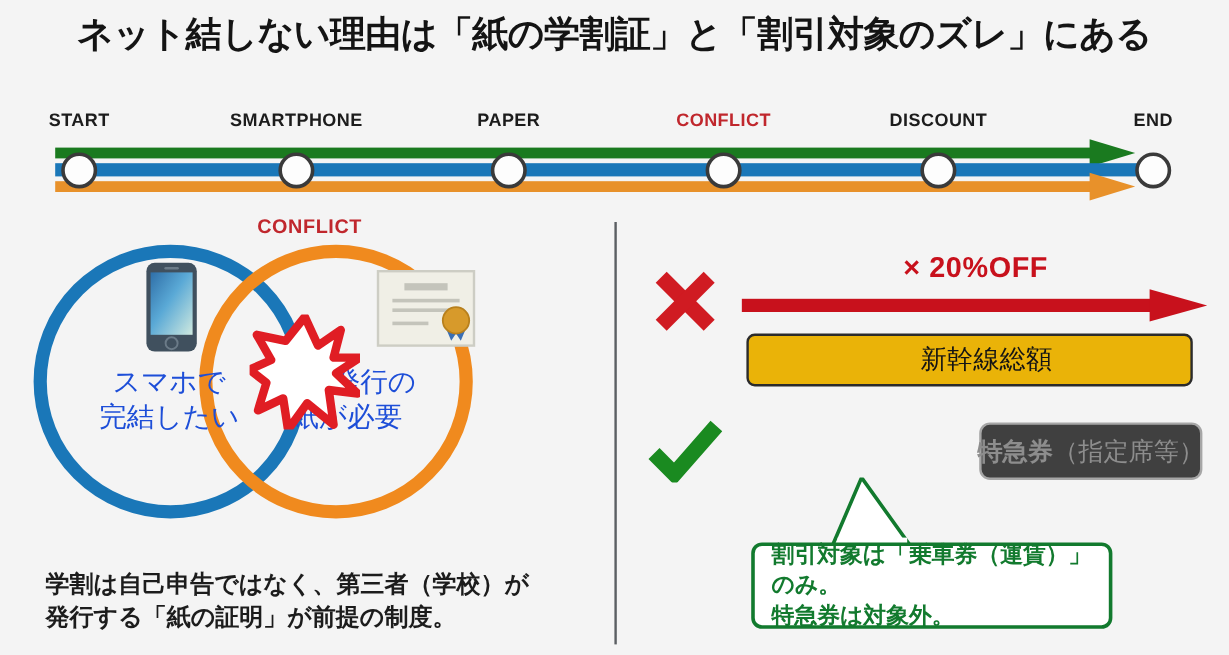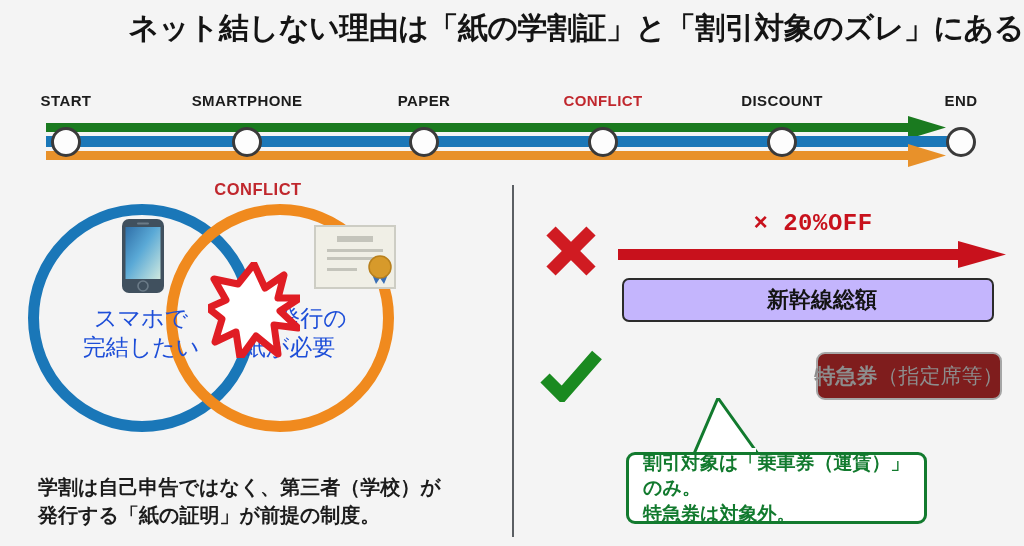--- a/index.html
+++ b/index.html
@@ -9,21 +9,21 @@
     font-family:"Liberation Sans","DejaVu Sans",sans-serif;
     overflow:hidden;
     position:relative;
     color:#1a1a1a;
   }
   #stage{position:absolute;left:0;top:0;width:1024px;height:546px;}
 
   
   #title{
     position:absolute;left:0;top:8px;width:1024px;
-    text-align:right;
+    text-align:center;
     font-size:30px;font-weight:bold;letter-spacing:-0.5px;
     color:#141414;
     white-space:nowrap;
   }
 
   
   #timeline{position:absolute;left:0;top:92px;width:1024px;height:80px;}
   .tl-label{
     position:absolute;top:0;
     font-size:15px;font-weight:bold;letter-spacing:0.4px;
@@ -87,42 +87,41 @@
   #right{position:absolute;left:512px;top:182px;width:512px;height:364px;}
 
   #mark-x{position:absolute;left:32px;top:42px;width:54px;height:54px;}
   #mark-check{position:absolute;left:28px;top:168px;width:62px;height:52px;}
 
   #offArrowWrap{position:absolute;left:106px;top:28px;width:390px;height:60px;}
   #off-label{
     position:absolute;left:0;top:0;width:390px;text-align:center;
     font-size:24px;font-weight:bold;color:#c8111c;letter-spacing:0.5px;
     white-space:nowrap;
-    font-family:Liberation Mono, monospace;
   }
 
   .box{
     position:absolute;box-sizing:border-box;
     display:flex;align-items:center;justify-content:center;
     border-radius:7px;white-space:nowrap;
   }
   #box-total{
     left:110px;top:96px;width:372px;height:44px;
-    background:#c4b5fd;border:2.5px solid #2b2b2b;
-    font-size:22px;font-weight:bold;color:#141414;padding-left:28px;
+    background:#eab308;border:2.5px solid #2b2b2b;
+    font-size:22px;font-weight:normal;color:#141414;padding-left:28px;
   }
   #box-fare{
     left:110px;top:168px;width:180px;height:52px;
     background:#ffffff;border:6px solid #f5a300;border-radius:9px;
     font-size:22px;font-weight:bold;color:#141414;
   }
   #box-fare .sub{font-size:17px;font-weight:bold;}
   #box-express{
     left:304px;top:170px;width:186px;height:48px;
-    background:#7f1d1d;border:2px solid #a6a6a6;border-radius:9px;
+    background:#404040;border:2px solid #a6a6a6;border-radius:9px;
     font-size:21px;font-weight:bold;color:#8d8d8d;
   }
   #box-express .sub{font-size:21px;font-weight:normal;}
 
   #callout{
     position:absolute;left:114px;top:270px;width:301px;height:72px;
     background:#ffffff;border:3px solid #127a2e;border-radius:9px;
     box-sizing:border-box;
     display:flex;align-items:center;
   }

